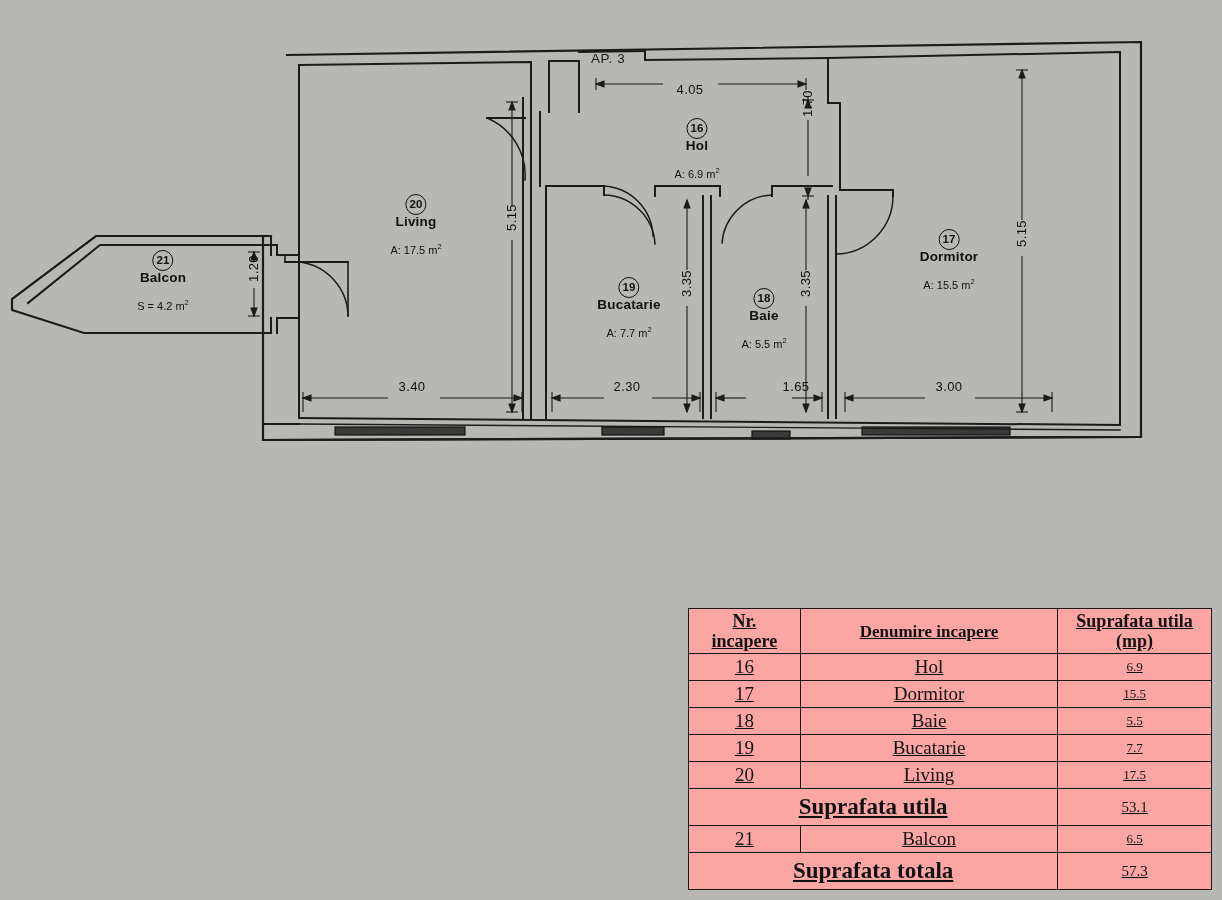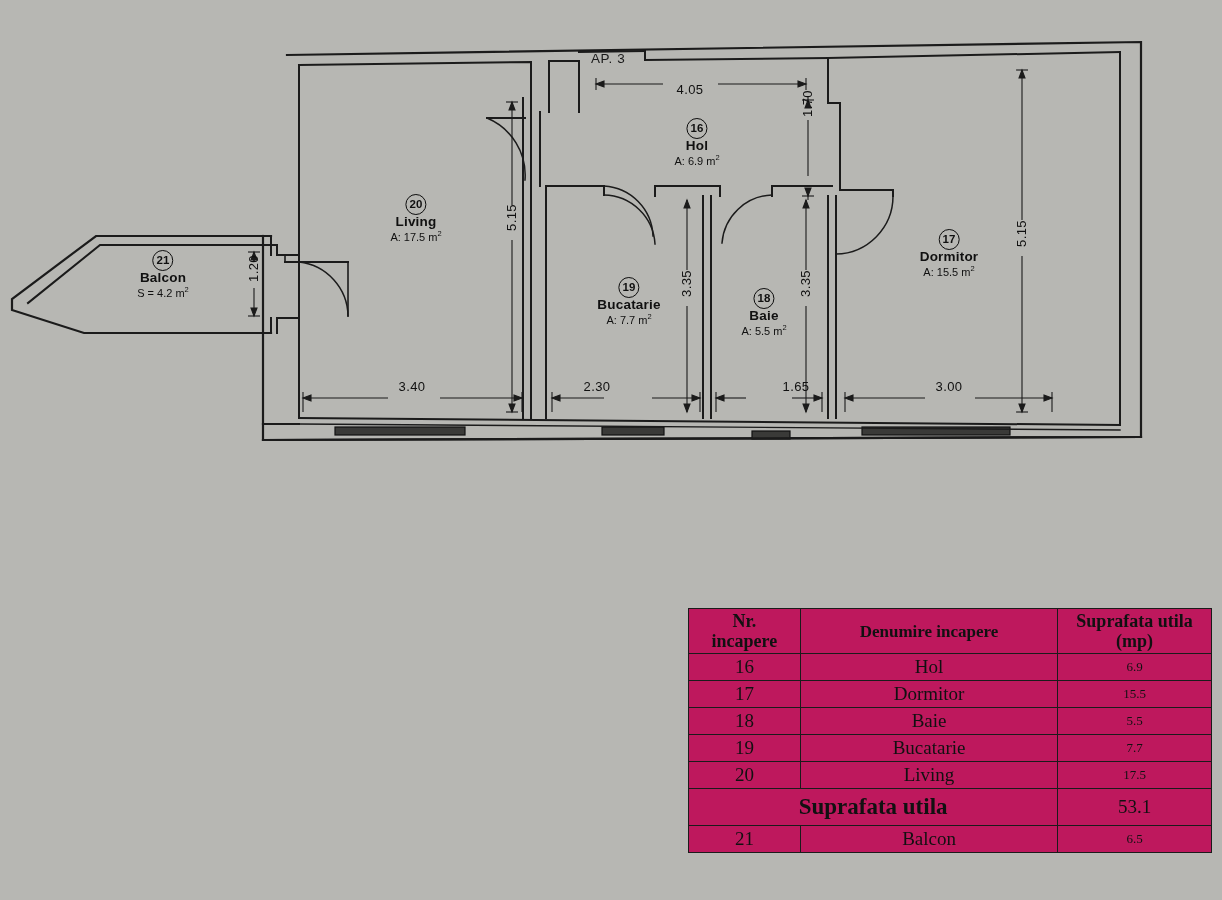--- a/index.html
+++ b/index.html
@@ -33,23 +33,24 @@
   
   .table-wrap {
     position: absolute;
     left: 688px;
     top: 608px;
     width: 524px;
   }
   table.room-table {
     border-collapse: collapse;
     width: 100%;
-    background: #be185d;
+    background: #fca5a5;
     font-family: "Liberation Serif", serif;
     color: #111;
+    text-decoration: underline;
   }
   table.room-table td, table.room-table th {
     border: 1.6px solid #1b1b1b;
     padding: 2px 4px;
     text-align: center;
     vertical-align: middle;
   }
   table.room-table thead th {
     font-weight: bold;
     line-height: 1.12;
@@ -61,21 +62,21 @@
   th.hdr-name { font-size: 17px; }
   th.hdr-area { font-size: 18px; }
   td.cell-nr   { font-size: 19px; padding: 3px 4px; }
   td.cell-name { font-size: 19px; padding: 3px 4px; }
   td.cell-area { font-size: 13px; padding: 3px 4px; }
   tr.summary td.sum-label {
     font-size: 23px;
     font-weight: bold;
     padding: 5px 4px;
   }
-  tr.summary td.sum-value { font-size: 19px; }
+  tr.summary td.sum-value { font-size: 15px; }
 
   
   .lbl {
     position: absolute;
     text-align: center;
     font-family: "Liberation Sans", sans-serif;
     color: #101010;
     white-space: nowrap;
     user-select: none;
   }
@@ -95,21 +96,21 @@
   .room-name {
     display: block;
     font-size: 13.5px;
     font-weight: bold;
     letter-spacing: 0.2px;
     margin-top: -1px;
   }
   .room-area {
     display: block;
     font-size: 11px;
-    margin-top: 0px;
+    margin-top: 13px;
   }
   .room-area sup { font-size: 7.5px; }
 
   .dim-h {
     position: absolute;
     font-size: 13px;
     transform: translateX(-50%);
     letter-spacing: 0.4px;
   }
   .dim-v {
@@ -330,21 +331,21 @@
       <div class="lbl room-label" style="left: 163px; top: 250px;">
         <span class="room-bubble">21</span>
         <span class="room-name">Balcon</span>
         <span class="room-area">S = 4.2 m<sup>2</sup></span>
       </div>
     </div>
 
   <div id="dim-labels">
       <div class="lbl dim-h" style="left: 690px; top: 82px;">4.05</div>
       <div class="lbl dim-h" style="left: 412px; top: 379px;">3.40</div>
-      <div class="lbl dim-h" style="left: 597px; top: 379px;">2.30</div>
+      <div class="lbl dim-h" style="left: 627px; top: 379px;">2.30</div>
       <div class="lbl dim-h" style="left: 768px; top: 379px; margin-left: 28px;">1.65</div>
       <div class="lbl dim-h" style="left: 949px; top: 379px;">3.00</div>
       <div class="lbl dim-v" style="left: 504px; top: 204px;">5.15</div>
       <div class="lbl dim-v" style="left: 800px; top: 90px;">1.70</div>
       <div class="lbl dim-v" style="left: 679px; top: 270px;">3.35</div>
       <div class="lbl dim-v" style="left: 798px; top: 270px;">3.35</div>
       <div class="lbl dim-v" style="left: 1014px; top: 220px;">5.15</div>
       <div class="lbl dim-v" style="left: 246px; top: 255px;">1.20</div>
     </div>
 
@@ -398,15 +399,19 @@
         </tr>
         <tr class="summary">
           <td class="sum-label" colspan="2">Suprafata utila</td>
           <td class="sum-value">53.1</td>
         </tr>
         <tr>
           <td class="cell-nr">21</td>
           <td class="cell-name">Balcon</td>
           <td class="cell-area">6.5</td>
         </tr>
+        <tr class="summary">
+          <td class="sum-label" colspan="2">Suprafata totala</td>
+          <td class="sum-value">57.3</td>
+        </tr>
       </tbody>
   </table>
 </div>
 
 </body></html>

